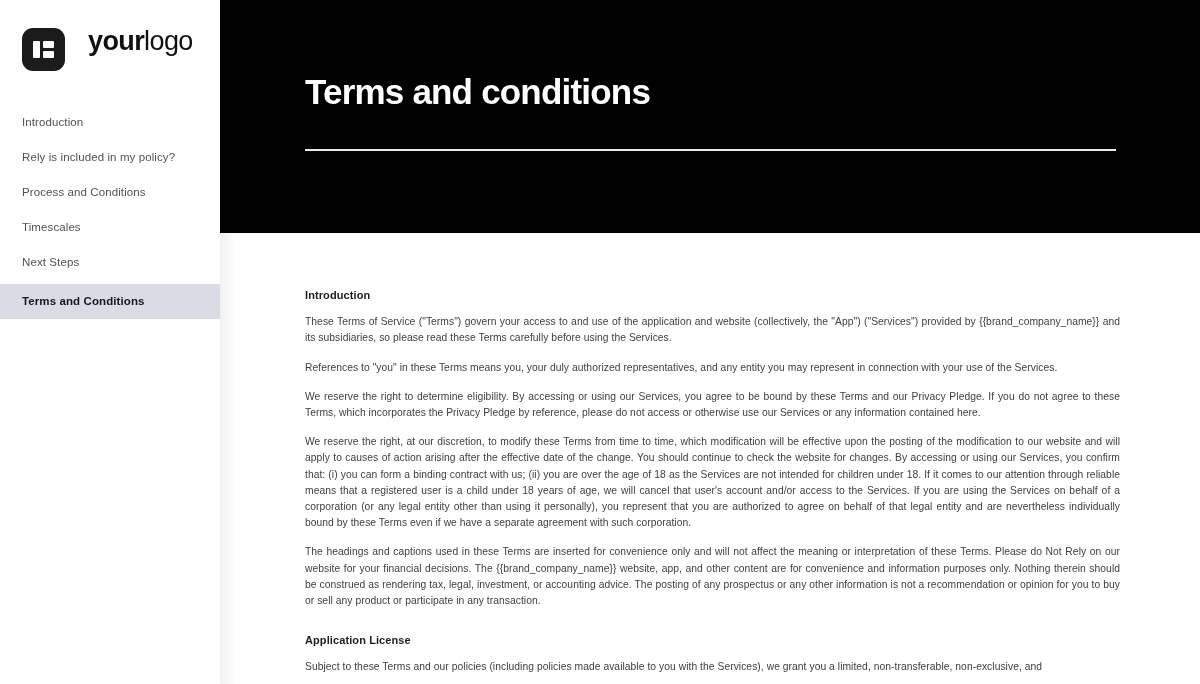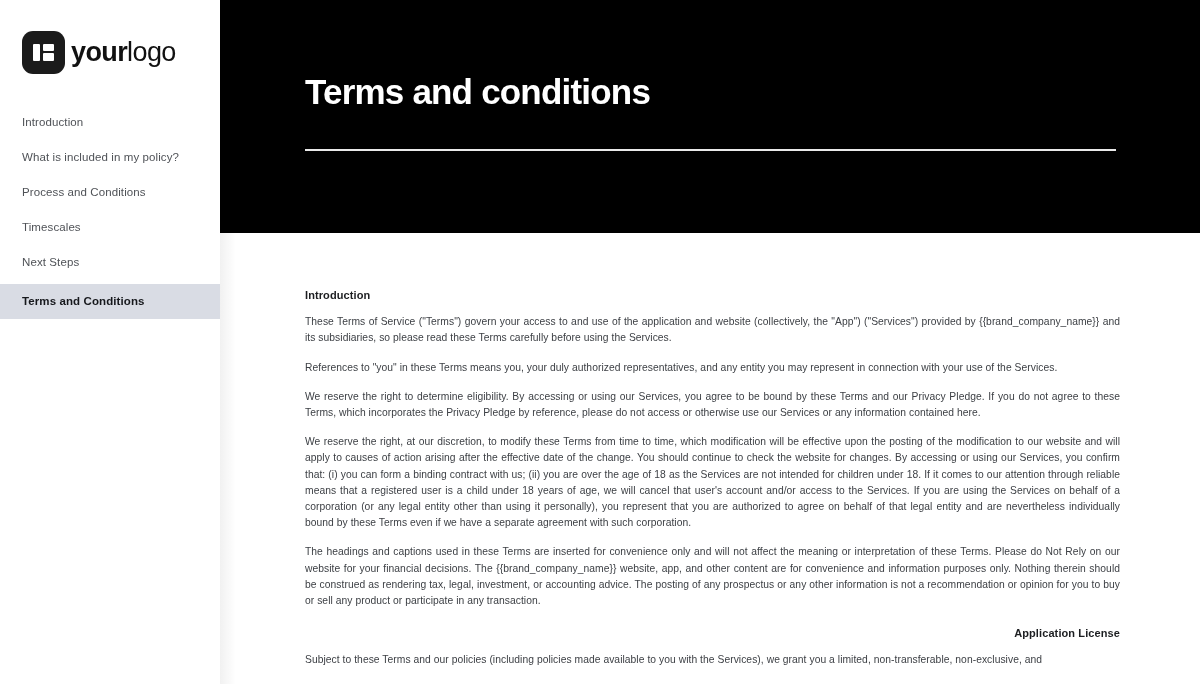--- a/index.html
+++ b/index.html
@@ -29,22 +29,22 @@
     width: 220px;
     flex: 0 0 220px;
     height: 684px;
     background: #ffffff;
     box-sizing: border-box;
     z-index: 3;
   }
 
   .logo-row {
     display: flex;
-    align-items: center;
-    gap: 6px;
+    align-items: flex-start;
+    gap: 23px;
     padding: 28px 0 0 22px;
     height: 48px;
     box-sizing: content-box;
   }
 
   .logo-mark {
     width: 43px;
     height: 43px;
     border-radius: 11px;
     background: #1b1b1b;
@@ -171,22 +171,21 @@
 
   h2.section-heading {
     margin: 0 0 12px 0;
     font-size: 11px;
     font-weight: 700;
     color: #1c1e21;
     letter-spacing: 0.1px;
     line-height: 1.2;
   }
   h2.section-heading.spaced {
-    margin-top: 18px;
-    text-align: right;
+    margin-top: 25px;
   }
 
   p.body-para {
     margin: 0 0 13px 0;
     font-size: 10.3px;
     line-height: 16.2px;
     color: #3d4045;
     text-align: justify;
     letter-spacing: 0.05px;
   }
@@ -209,21 +208,21 @@
             </div>
         </div>
       </div>
       <div class="logo-text">
         <span class="b">your</span><span class="l">logo</span>
       </div>
     </div>
 
     <nav class="nav">
       <div class="nav-item">Introduction</div>
-      <div class="nav-item">What is included in my policy?</div>
+      <div class="nav-item">Rely is included in my policy?</div>
       <div class="nav-item">Process and Conditions</div>
       <div class="nav-item">Timescales</div>
       <div class="nav-item">Next Steps</div>
       <div class="nav-item active">Terms and Conditions</div>
     </nav>
 
   </aside>
 
   <main class="main">
 

